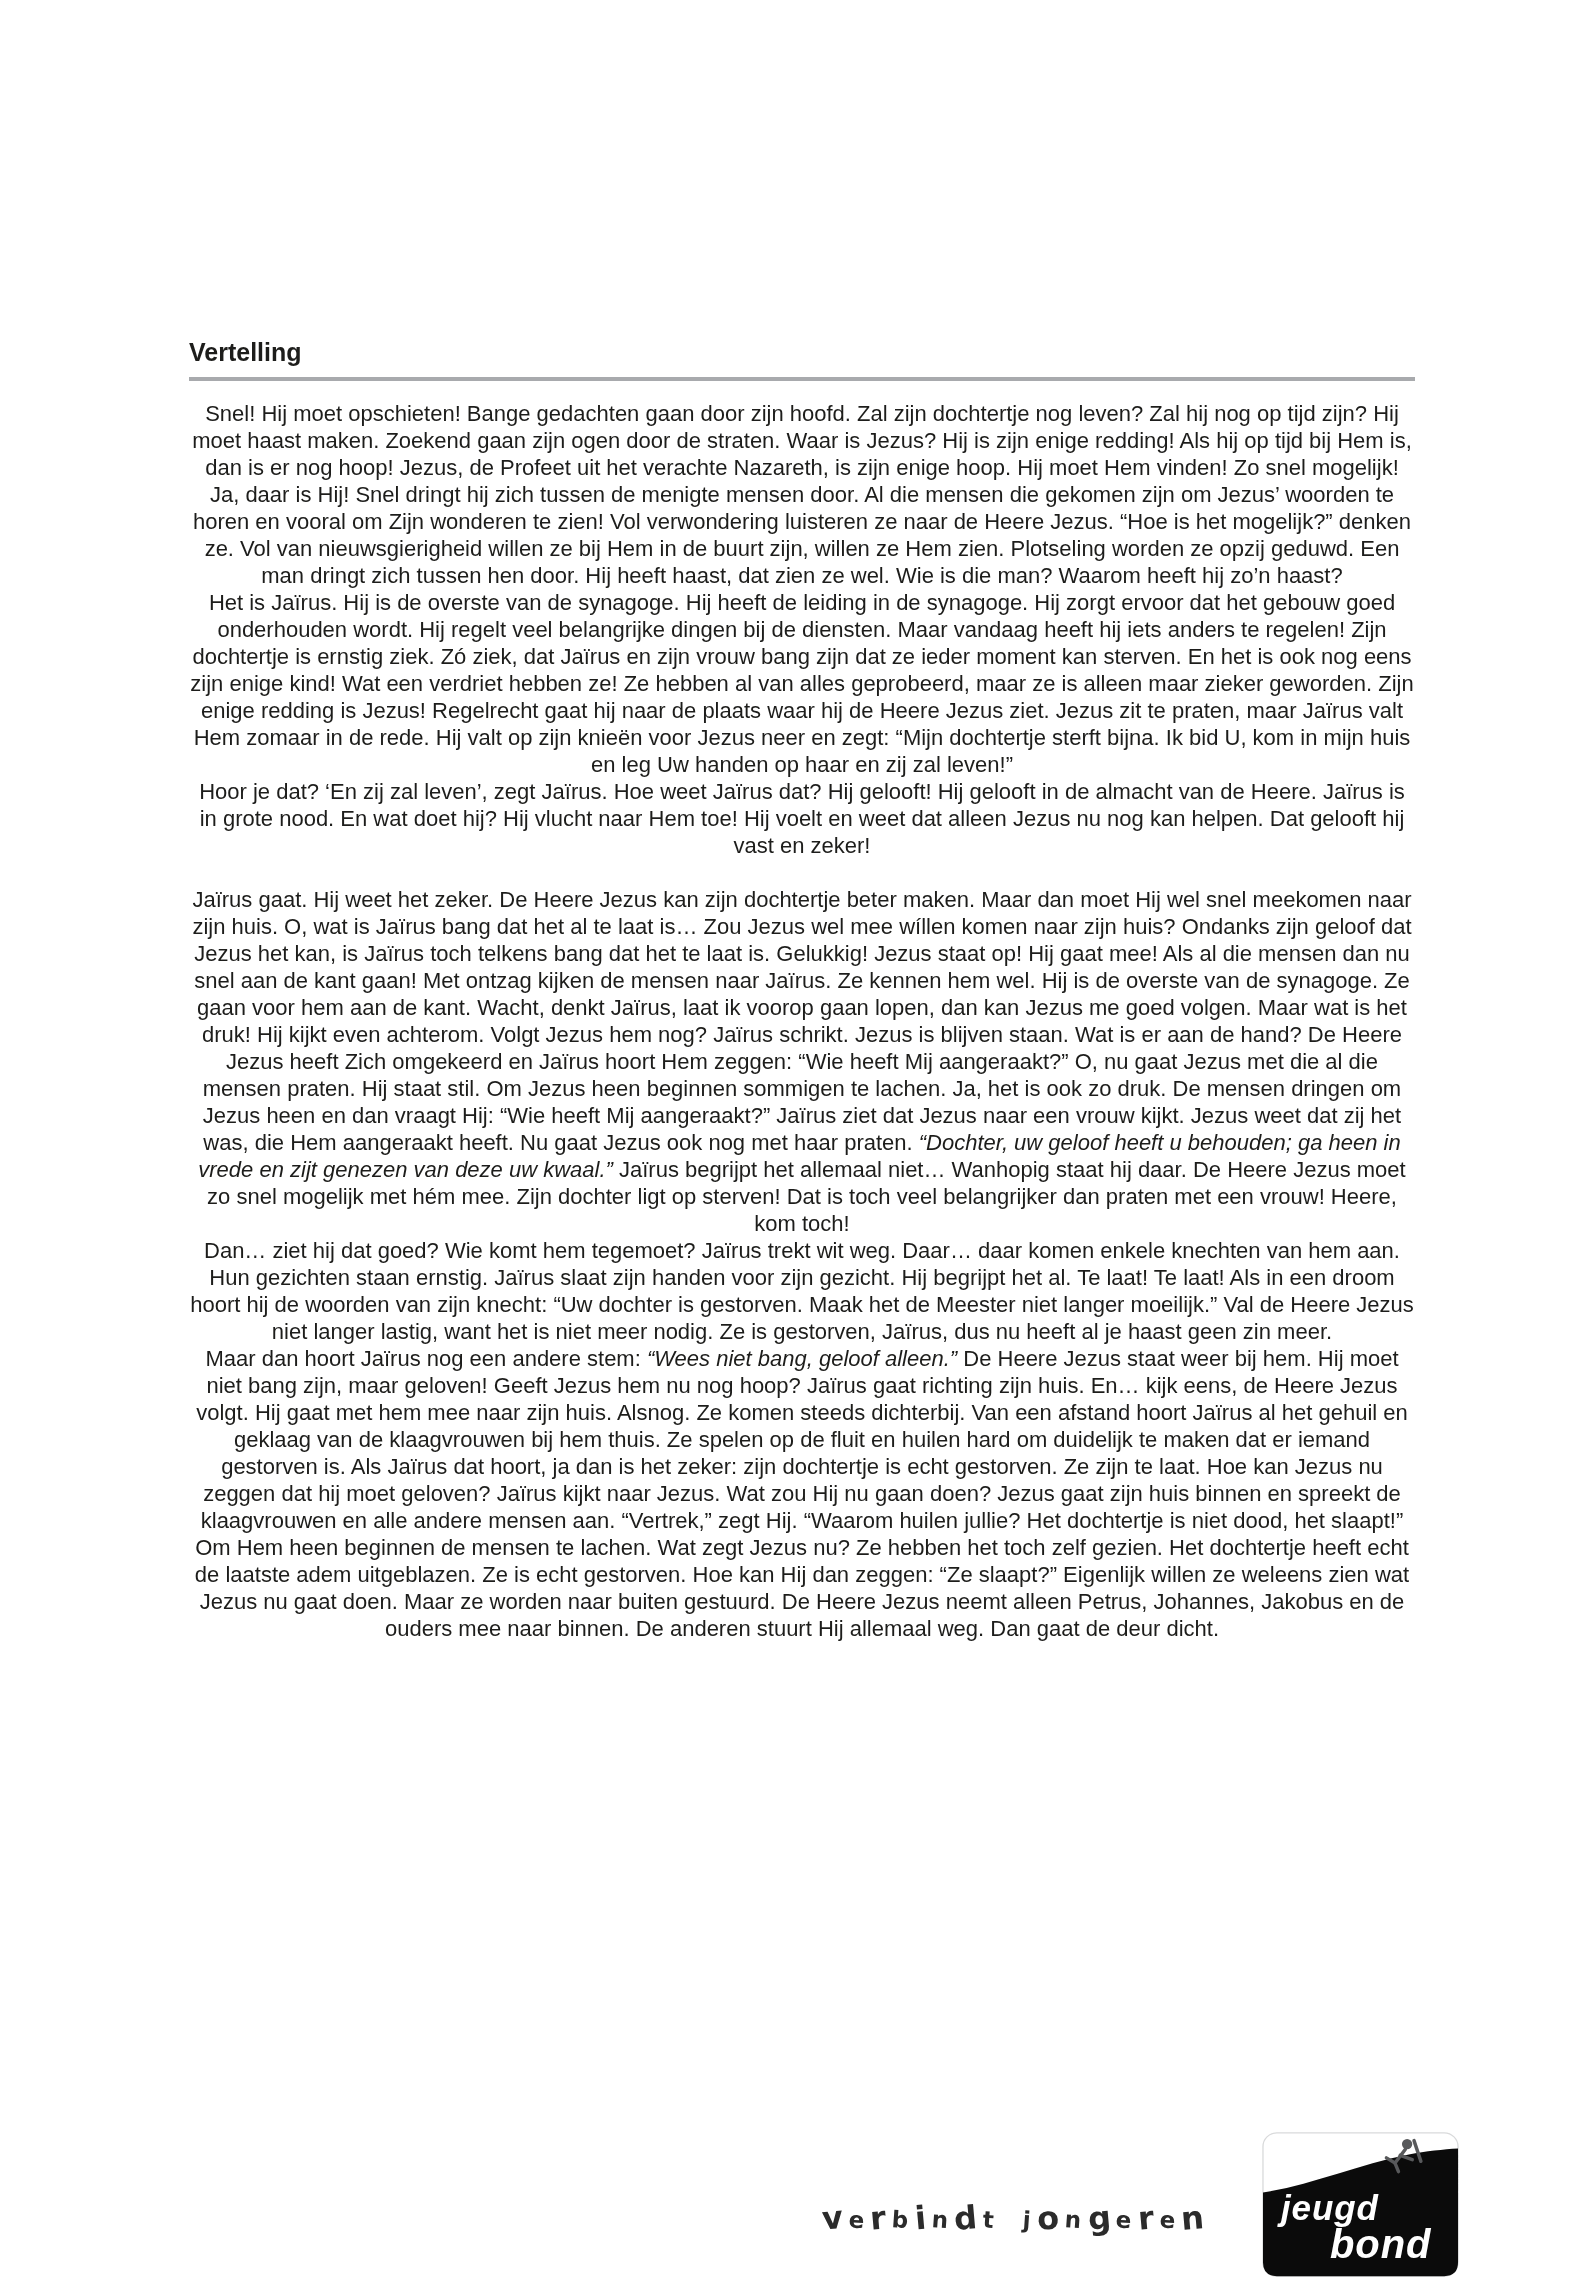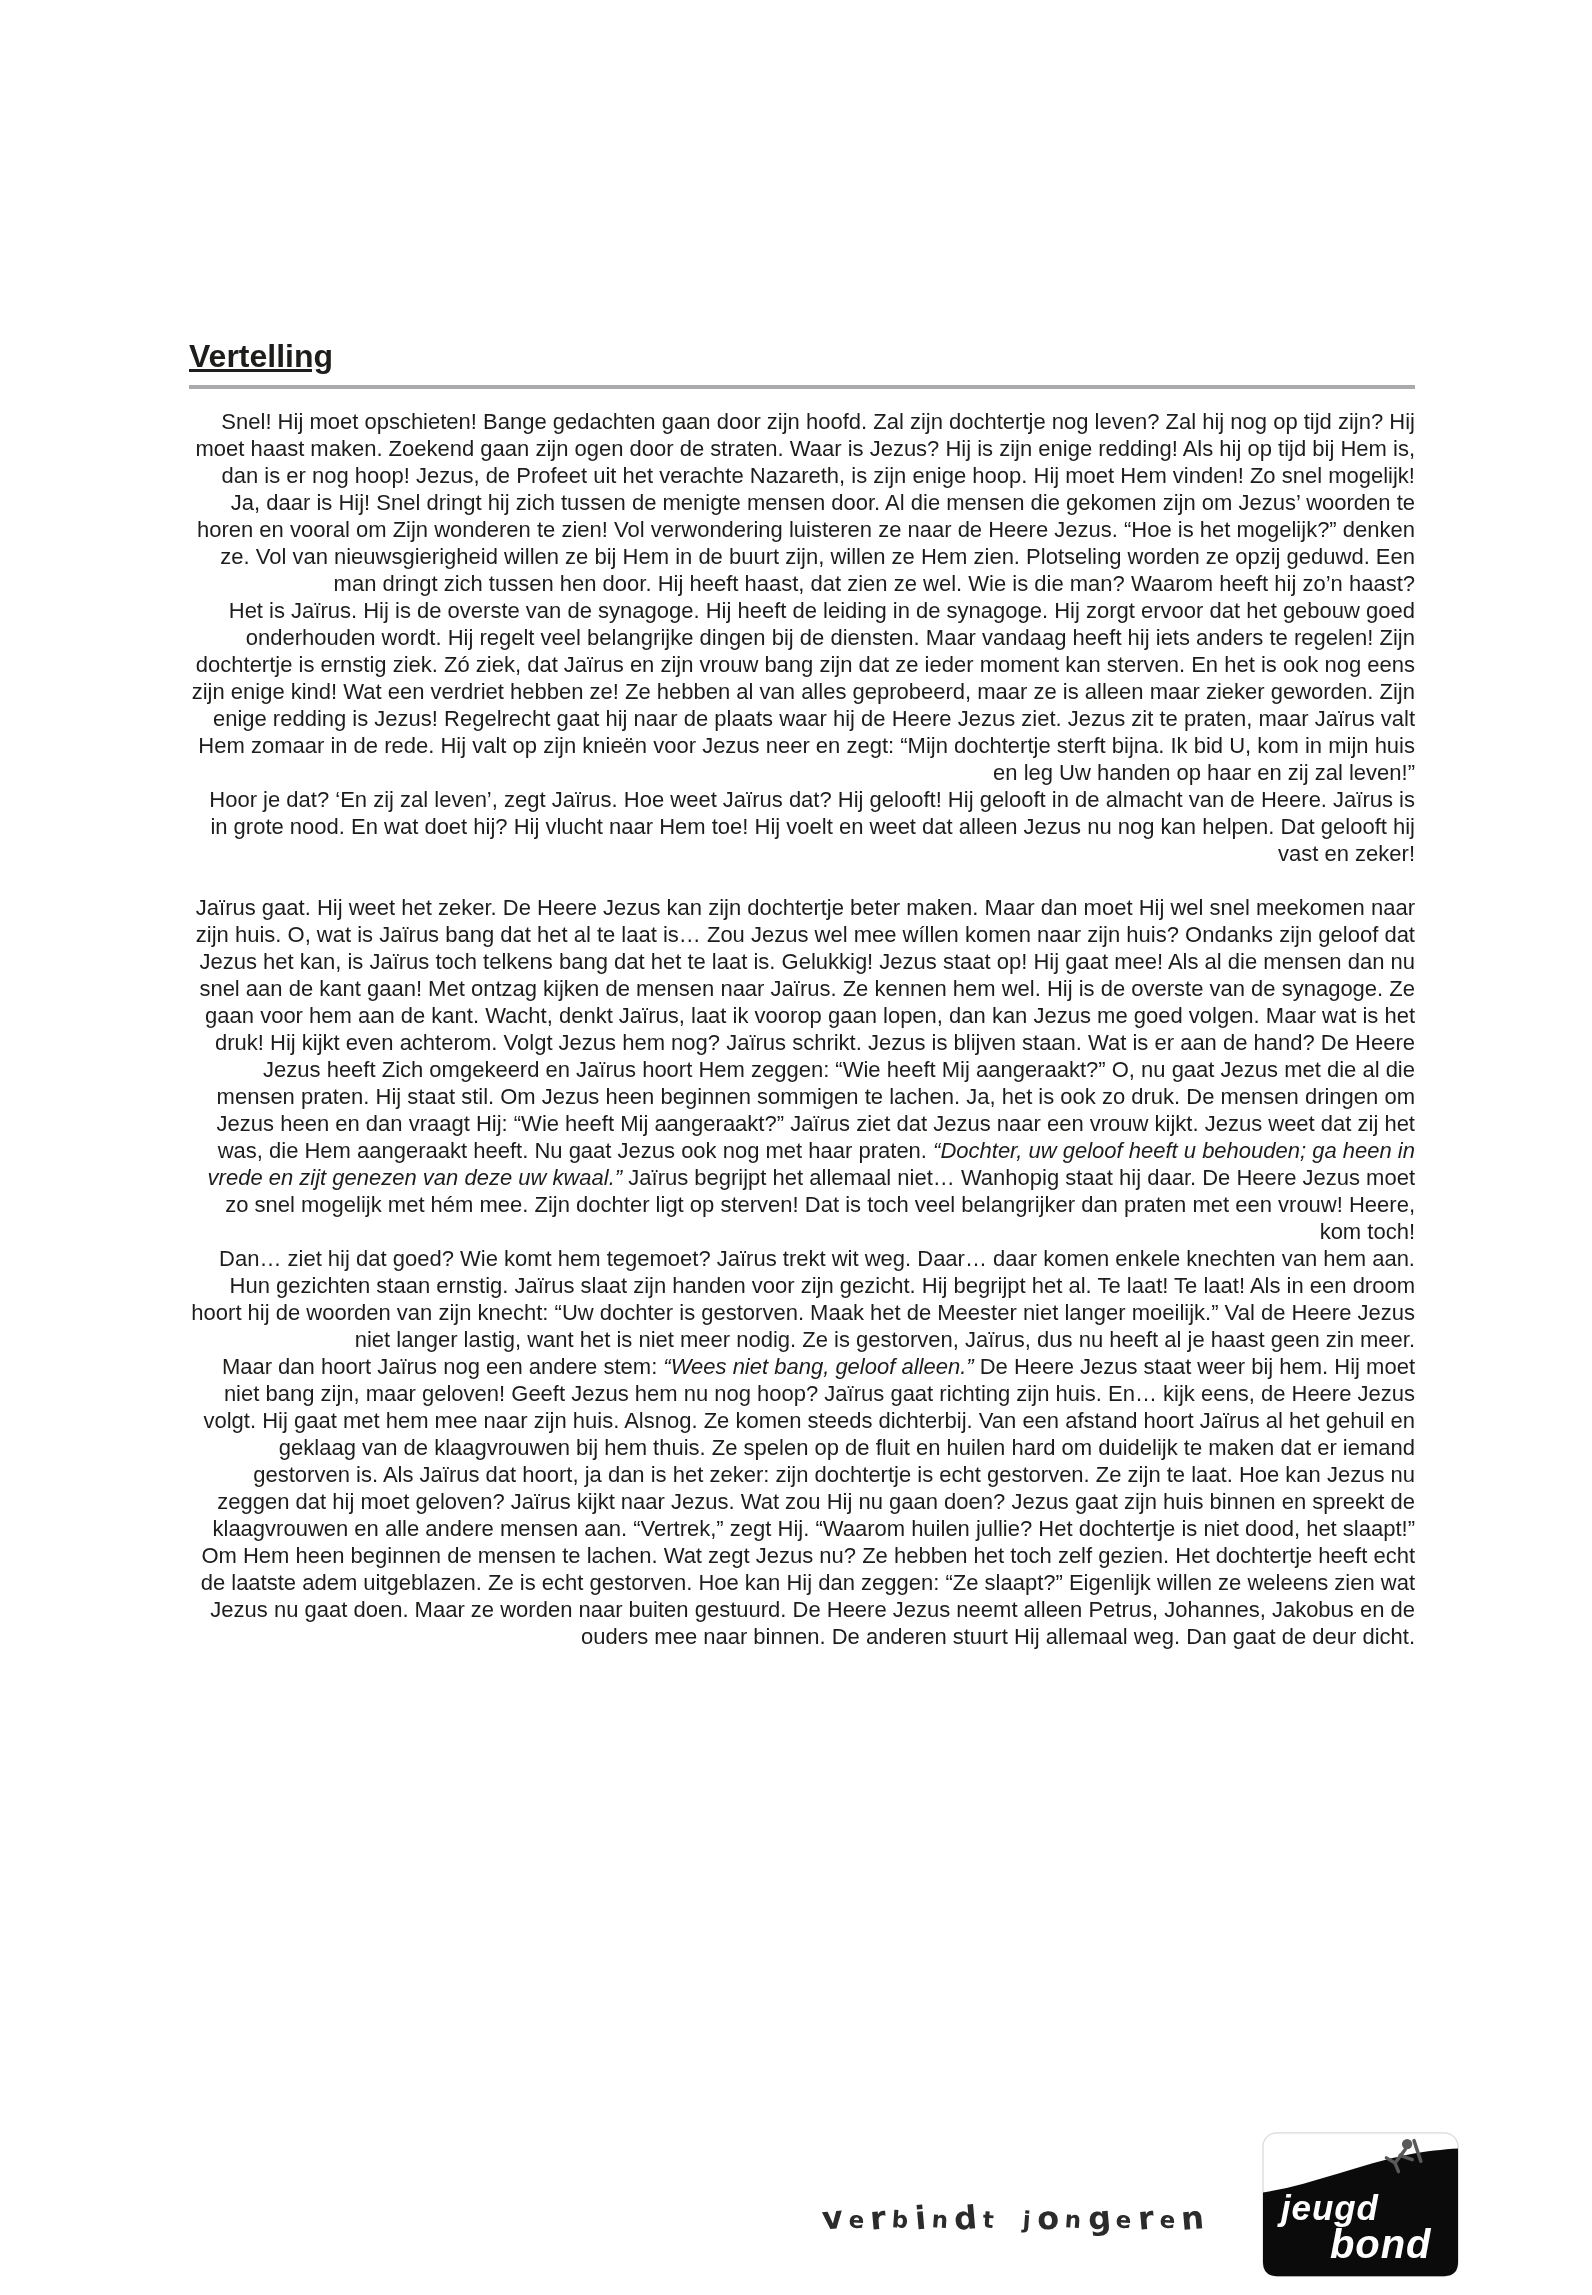--- a/index.html
+++ b/index.html
@@ -16,36 +16,35 @@
     color: #1d1d1b;
     overflow: hidden;
   }
   .content {
     position: absolute;
     left: 189px;
     top: 338px;
     width: 1226px;
   }
   .page-title {
-    font-size: 32px;
+    font-size: 25px;
     font-weight: 700;
     margin: 0 0 10.4px 0;
     color: #1d1d1b;
-    text-decoration: underline;
   }
   .rule {
     height: 3.5px;
     background: #a8aaad;
     margin: 0 0 19px 0;
   }
   .body-text p {
     margin: 0;
     font-size: 22px;
     line-height: 27px;
-    text-align: right;
+    text-align: center;
   }
   .spacer { height: 27px; }
 
   
   .tagline {
     position: absolute;
     left: 822px;
     top: 2199px;
     display: flex;
     align-items: center;

